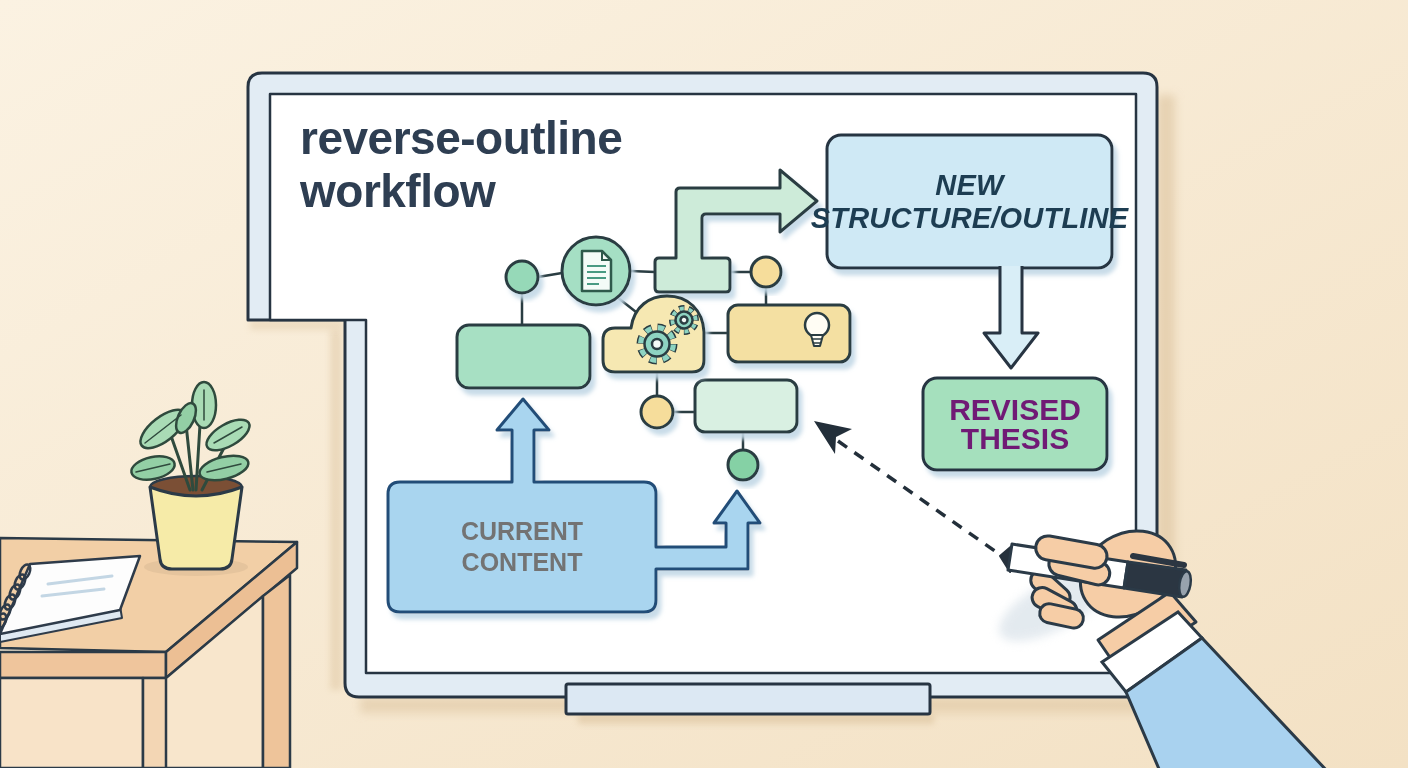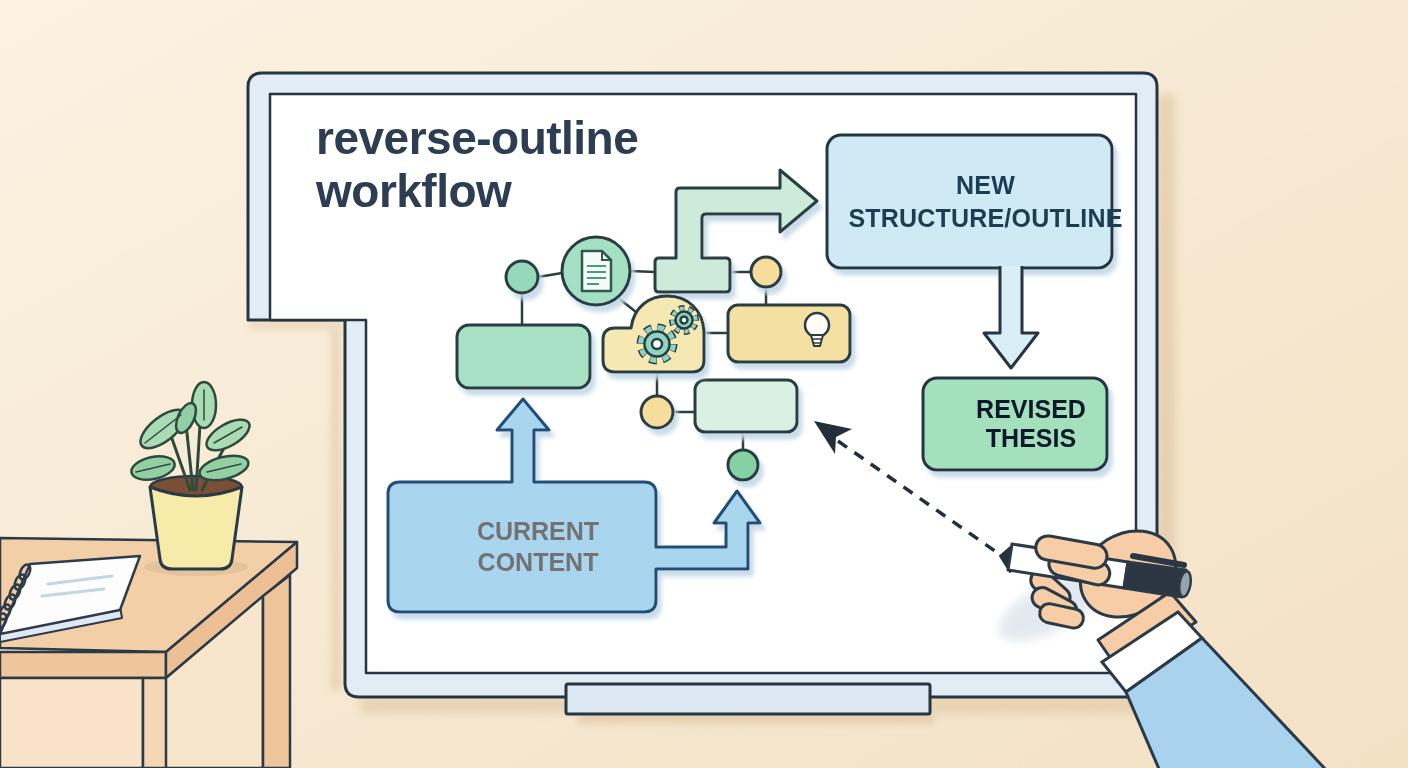--- a/index.html
+++ b/index.html
@@ -1,27 +1,27 @@
 <!DOCTYPE html>
 <html><head>
 <meta charset="utf-8">
 <style>
   html,body{margin:0;padding:0;background:#f6ead4;}
   #stage{position:relative;width:1408px;height:768px;overflow:hidden;
          font-family:"Liberation Sans",sans-serif;}
   #stage svg{position:absolute;left:0;top:0;}
   .overlay{position:absolute;display:flex;align-items:center;justify-content:center;
-           text-align:center;white-space:pre-line;font-weight:700;pointer-events:none;margin-left:16px;}
+           text-align:center;white-space:pre-line;font-weight:700;pointer-events:none;}
   .title{left:300px;top:112px;width:430px;height:110px;
          font-size:46px;line-height:53px;letter-spacing:-0.5px;color:#2e3e52;
          justify-content:flex-start;text-align:left;align-items:flex-start;}
   .lbl-new{left:827px;top:135px;width:285px;height:133px;
-           font-size:25px;line-height:33px;letter-spacing:0.2px;color:#1d3d52;}
+           font-size:29px;line-height:33px;letter-spacing:0.2px;color:#1d3d52;font-style:italic;}
   .lbl-revised{left:923px;top:378px;width:184px;height:92px;
-           font-size:25px;line-height:29px;color:#0f172a;}
+           font-size:30px;line-height:29px;color:#701a75;}
   .lbl-current{left:388px;top:482px;width:268px;height:130px;
            font-size:25px;line-height:31px;color:#737373;}
 </style>
 </head>
 <body>
 
 <div id="stage">
 
 <svg width="1408" height="768" viewBox="0 0 1408 768">
   <defs>

